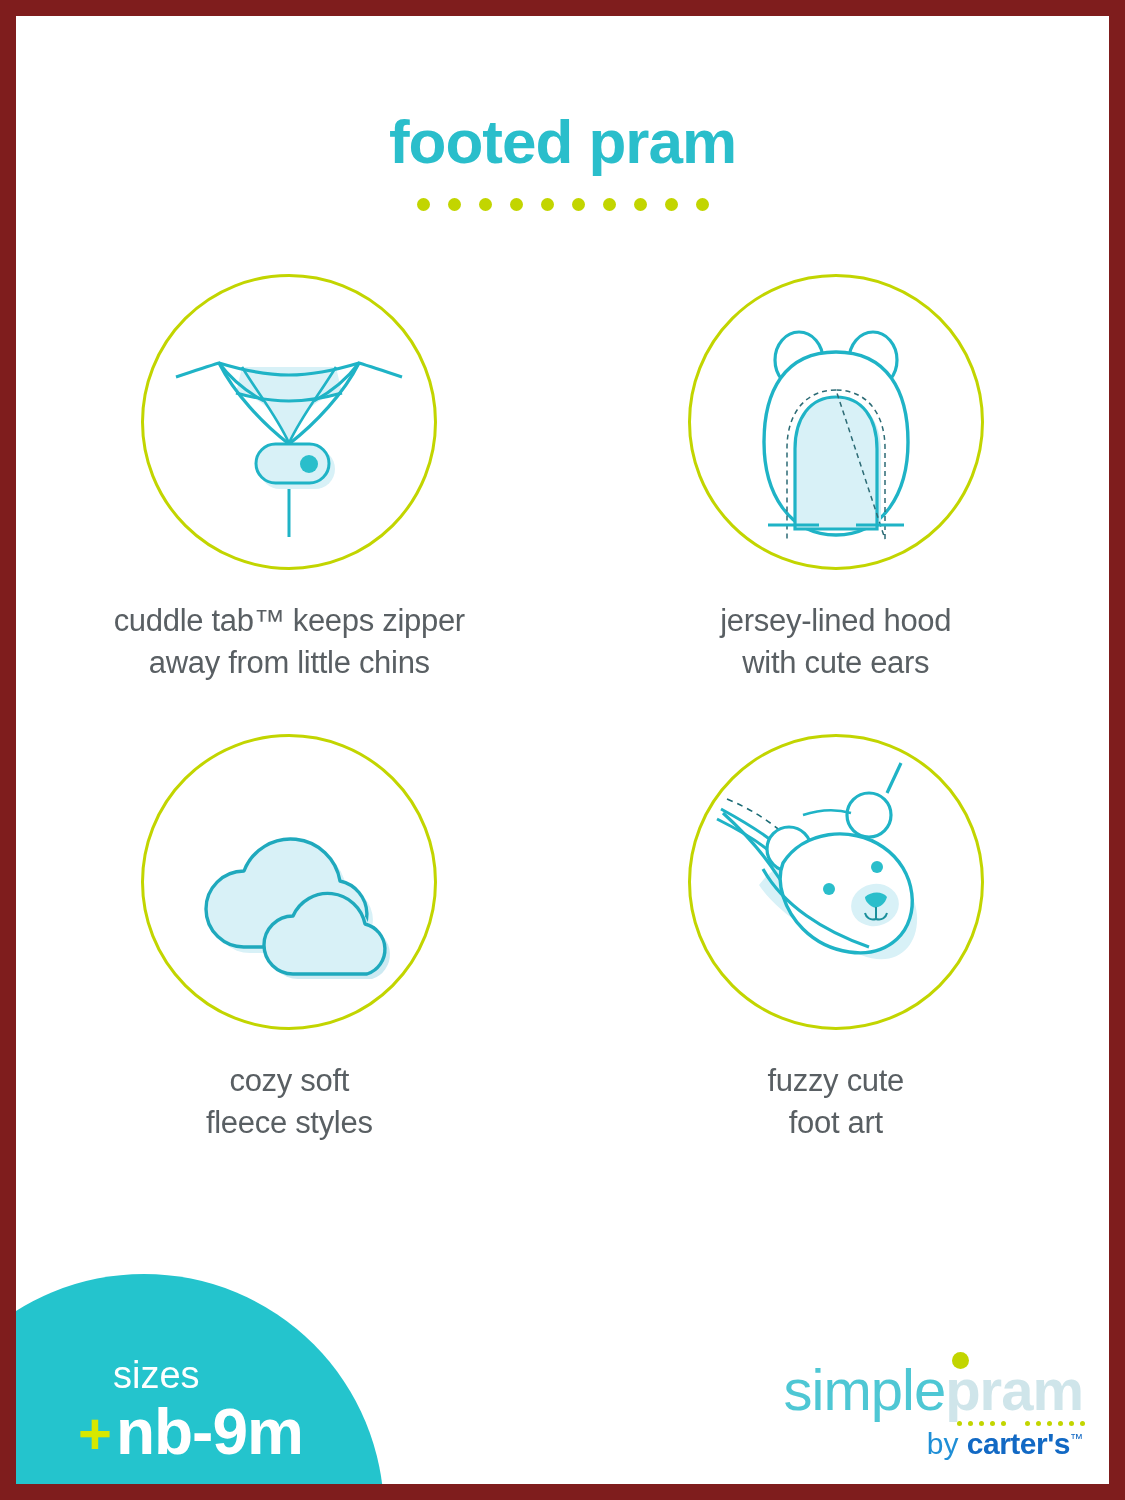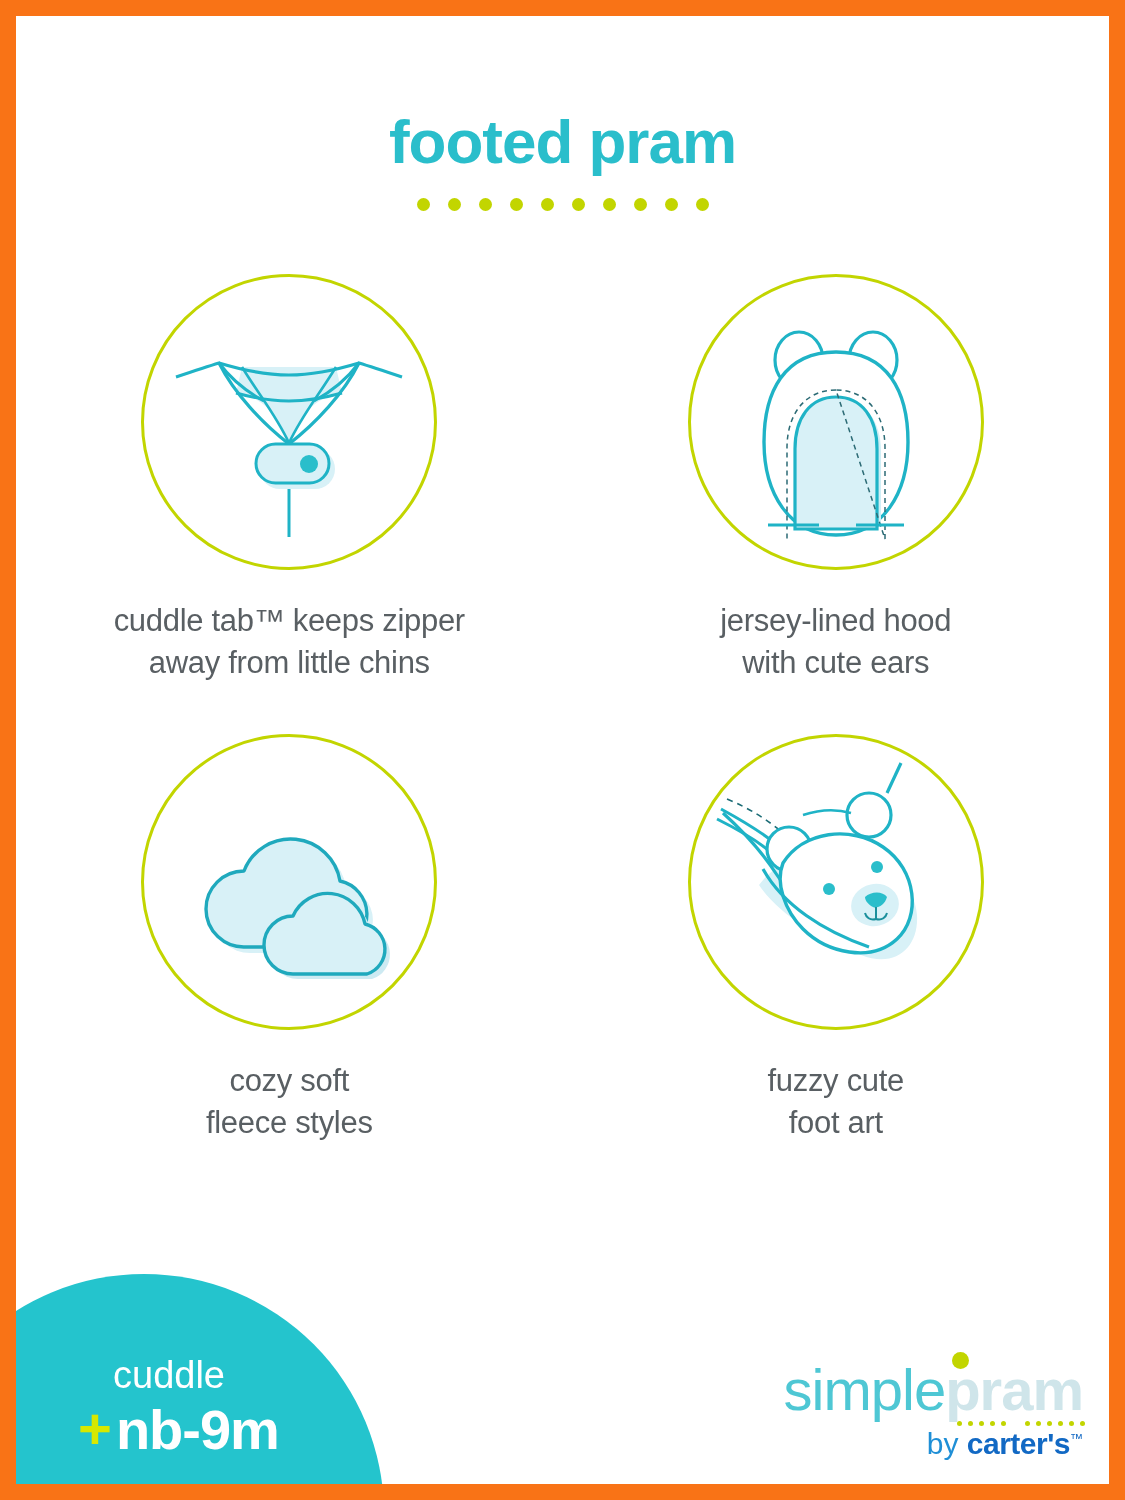--- a/index.html
+++ b/index.html
@@ -7,21 +7,21 @@
     padding: 0;
     background: #ffffff;
   }
   body {
     font-family: "Liberation Sans", sans-serif;
   }
   .page {
     position: relative;
     width: 1125px;
     height: 1500px;
-    background: #f97316;
+    background: #7f1d1d;
     overflow: hidden;
   }
   .card {
     position: absolute;
     left: 16px;
     top: 16px;
     width: 1093px;
     height: 1468px;
     background: #ffffff;
     overflow: hidden;
@@ -128,21 +128,21 @@
     margin-top: 6px;
   }
   .sizes-plus {
     color: #d7e800;
     font-size: 58px;
     font-weight: bold;
     line-height: 1;
     margin-right: 4px;
   }
   .sizes-value {
-    font-size: 56px;
+    font-size: 64px;
     font-weight: bold;
     line-height: 1;
     letter-spacing: -1px;
   }
 
   
   .logo {
     position: absolute;
     right: 26px;
     top: 1345px;
@@ -351,21 +351,21 @@
           </div>
           <div class="caption">fuzzy cute
 foot art</div>
         </div>
 
       </div>
     </div>
 
     <div class="sizes-badge"></div>
     <div class="sizes-text">
-      <div class="sizes-label">cuddle</div>
+      <div class="sizes-label">sizes</div>
       <div class="sizes-value-line">
         <span class="sizes-plus">+</span>
         <span class="sizes-value">nb-9m</span>
       </div>
     </div>
 
     <div class="logo">
       <div class="logo-main">
         <span class="logo-simple">simple</span><span class="logo-joys-wrap"><span class="logo-jdot"></span><span class="logo-joys">pram</span><span class="logo-underdots">
               <i></i>

